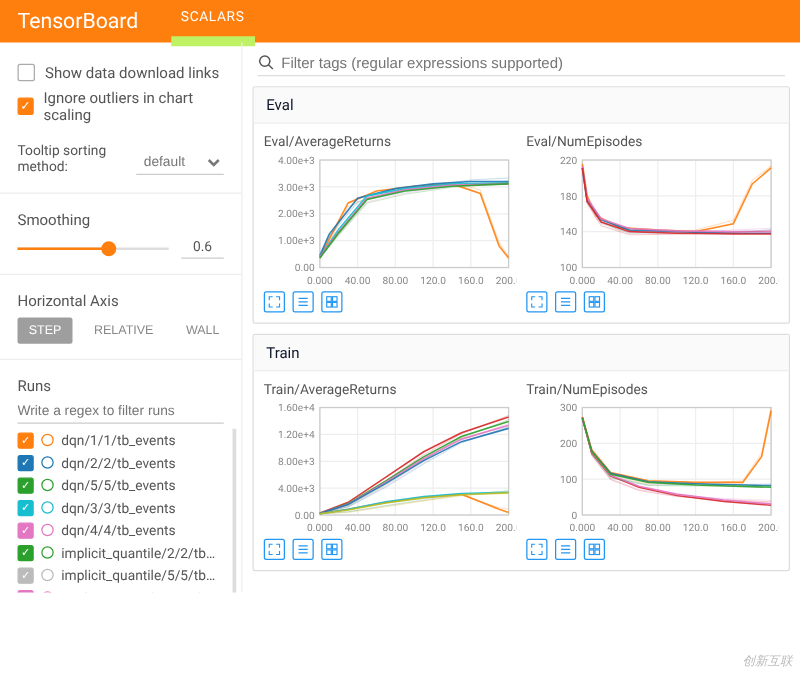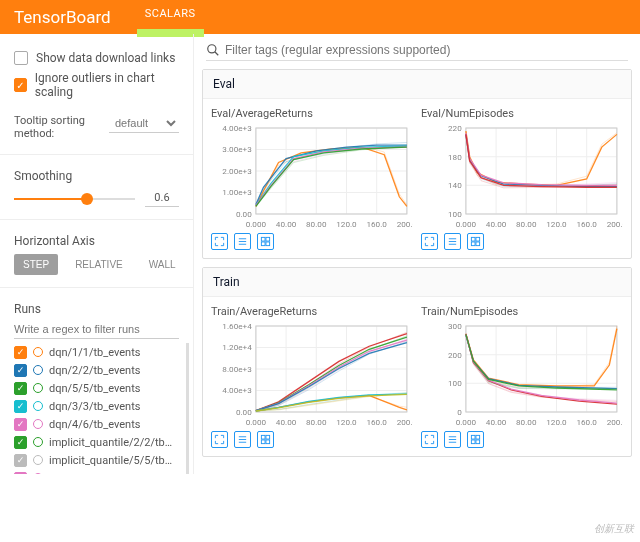--- a/index.html
+++ b/index.html
@@ -7,21 +7,21 @@
 .header { background: #ff7f0e; height: 34px; display: flex; align-items: center; padding: 0 14px; }
 .header-title { color: #fff; font-size: 17px; font-weight: 400; margin-right: 26px; }
 .header-tab { color: #fff; font-size: 11px; letter-spacing: 0.5px; padding: 0 8px; height: 40px; display: flex; align-items: center; border-bottom: 8px solid #bef264; cursor: pointer; }
 .layout { display: flex; }
 .sidebar { width: 194px; border-right: 1px solid #eee; padding: 10px 0; height: 440px; overflow: hidden; position: relative; }
 .sb-sec { padding: 4px 14px; }
 .cb-row { display: flex; align-items: center; padding: 3px 0; font-size: 12px; color: #555; }
 .cb { width: 14px; height: 14px; border: 1.5px solid #aaa; border-radius: 2px; margin-right: 8px; display: inline-flex; align-items: center; justify-content: center; }
 .cb.checked { background: #ff7f0e; border-color: #ff7f0e; }
 .cb.checked::after { content: "✓"; color: #fff; font-size: 10px; }
-.tooltip-row { display: flex; align-items: flex-start; padding: 8px 14px; font-size: 11px; color: #555; }
+.tooltip-row { display: flex; align-items: flex-end; padding: 8px 14px; font-size: 11px; color: #555; }
 .tooltip-row select { margin-left: 8px; border: none; border-bottom: 1px solid #ccc; font-size: 11px; color: #777; background: transparent; padding: 2px 14px 2px 2px; }
 .section-title { font-size: 12px; color: #555; padding: 8px 14px 4px; }
 .slider-row { display: flex; align-items: center; padding: 4px 14px 6px; }
 .slider { flex: 1; height: 2px; background: #ddd; position: relative; margin-right: 10px; }
 .slider-fill { position: absolute; left: 0; top: 0; height: 2px; background: #ff7f0e; width: 60%; }
 .slider-thumb { position: absolute; top: -5px; left: 60%; margin-left: -6px; width: 12px; height: 12px; background: #ff7f0e; border-radius: 50%; }
 .slider-val { width: 34px; border-bottom: 1px solid #ccc; font-size: 11px; color: #555; text-align: center; padding-bottom: 2px; }
 .hr { border: none; border-top: 1px solid #eee; margin: 6px 0; }
 .axis-buttons { display: flex; padding: 2px 14px 6px; gap: 8px; }
 .axis-btn { font-size: 10px; color: #888; padding: 5px 9px; background: transparent; border: none; cursor: pointer; }
@@ -111,21 +111,21 @@
           <span class="run-label">dqn/5/5/tb_events</span>
         </div>
         <div class="run-row">
           <span class="run-cb on" style="border-color: rgb(23, 190, 207); background: rgb(23, 190, 207);"></span>
           <span class="run-circle" style="border-color: rgb(23, 190, 207);"></span>
           <span class="run-label">dqn/3/3/tb_events</span>
         </div>
         <div class="run-row">
           <span class="run-cb on" style="border-color: rgb(227, 119, 194); background: rgb(227, 119, 194);"></span>
           <span class="run-circle" style="border-color: rgb(227, 119, 194);"></span>
-          <span class="run-label">dqn/4/6/tb_events</span>
+          <span class="run-label">dqn/4/4/tb_events</span>
         </div>
         <div class="run-row">
           <span class="run-cb on" style="border-color: rgb(44, 160, 44); background: rgb(44, 160, 44);"></span>
           <span class="run-circle" style="border-color: rgb(44, 160, 44);"></span>
           <span class="run-label">implicit_quantile/2/2/tb_events</span>
         </div>
         <div class="run-row">
           <span class="run-cb on" style="border-color: rgb(187, 187, 187); background: rgb(187, 187, 187);"></span>
           <span class="run-circle" style="border-color: rgb(187, 187, 187);"></span>
           <span class="run-label">implicit_quantile/5/5/tb_events</span>

